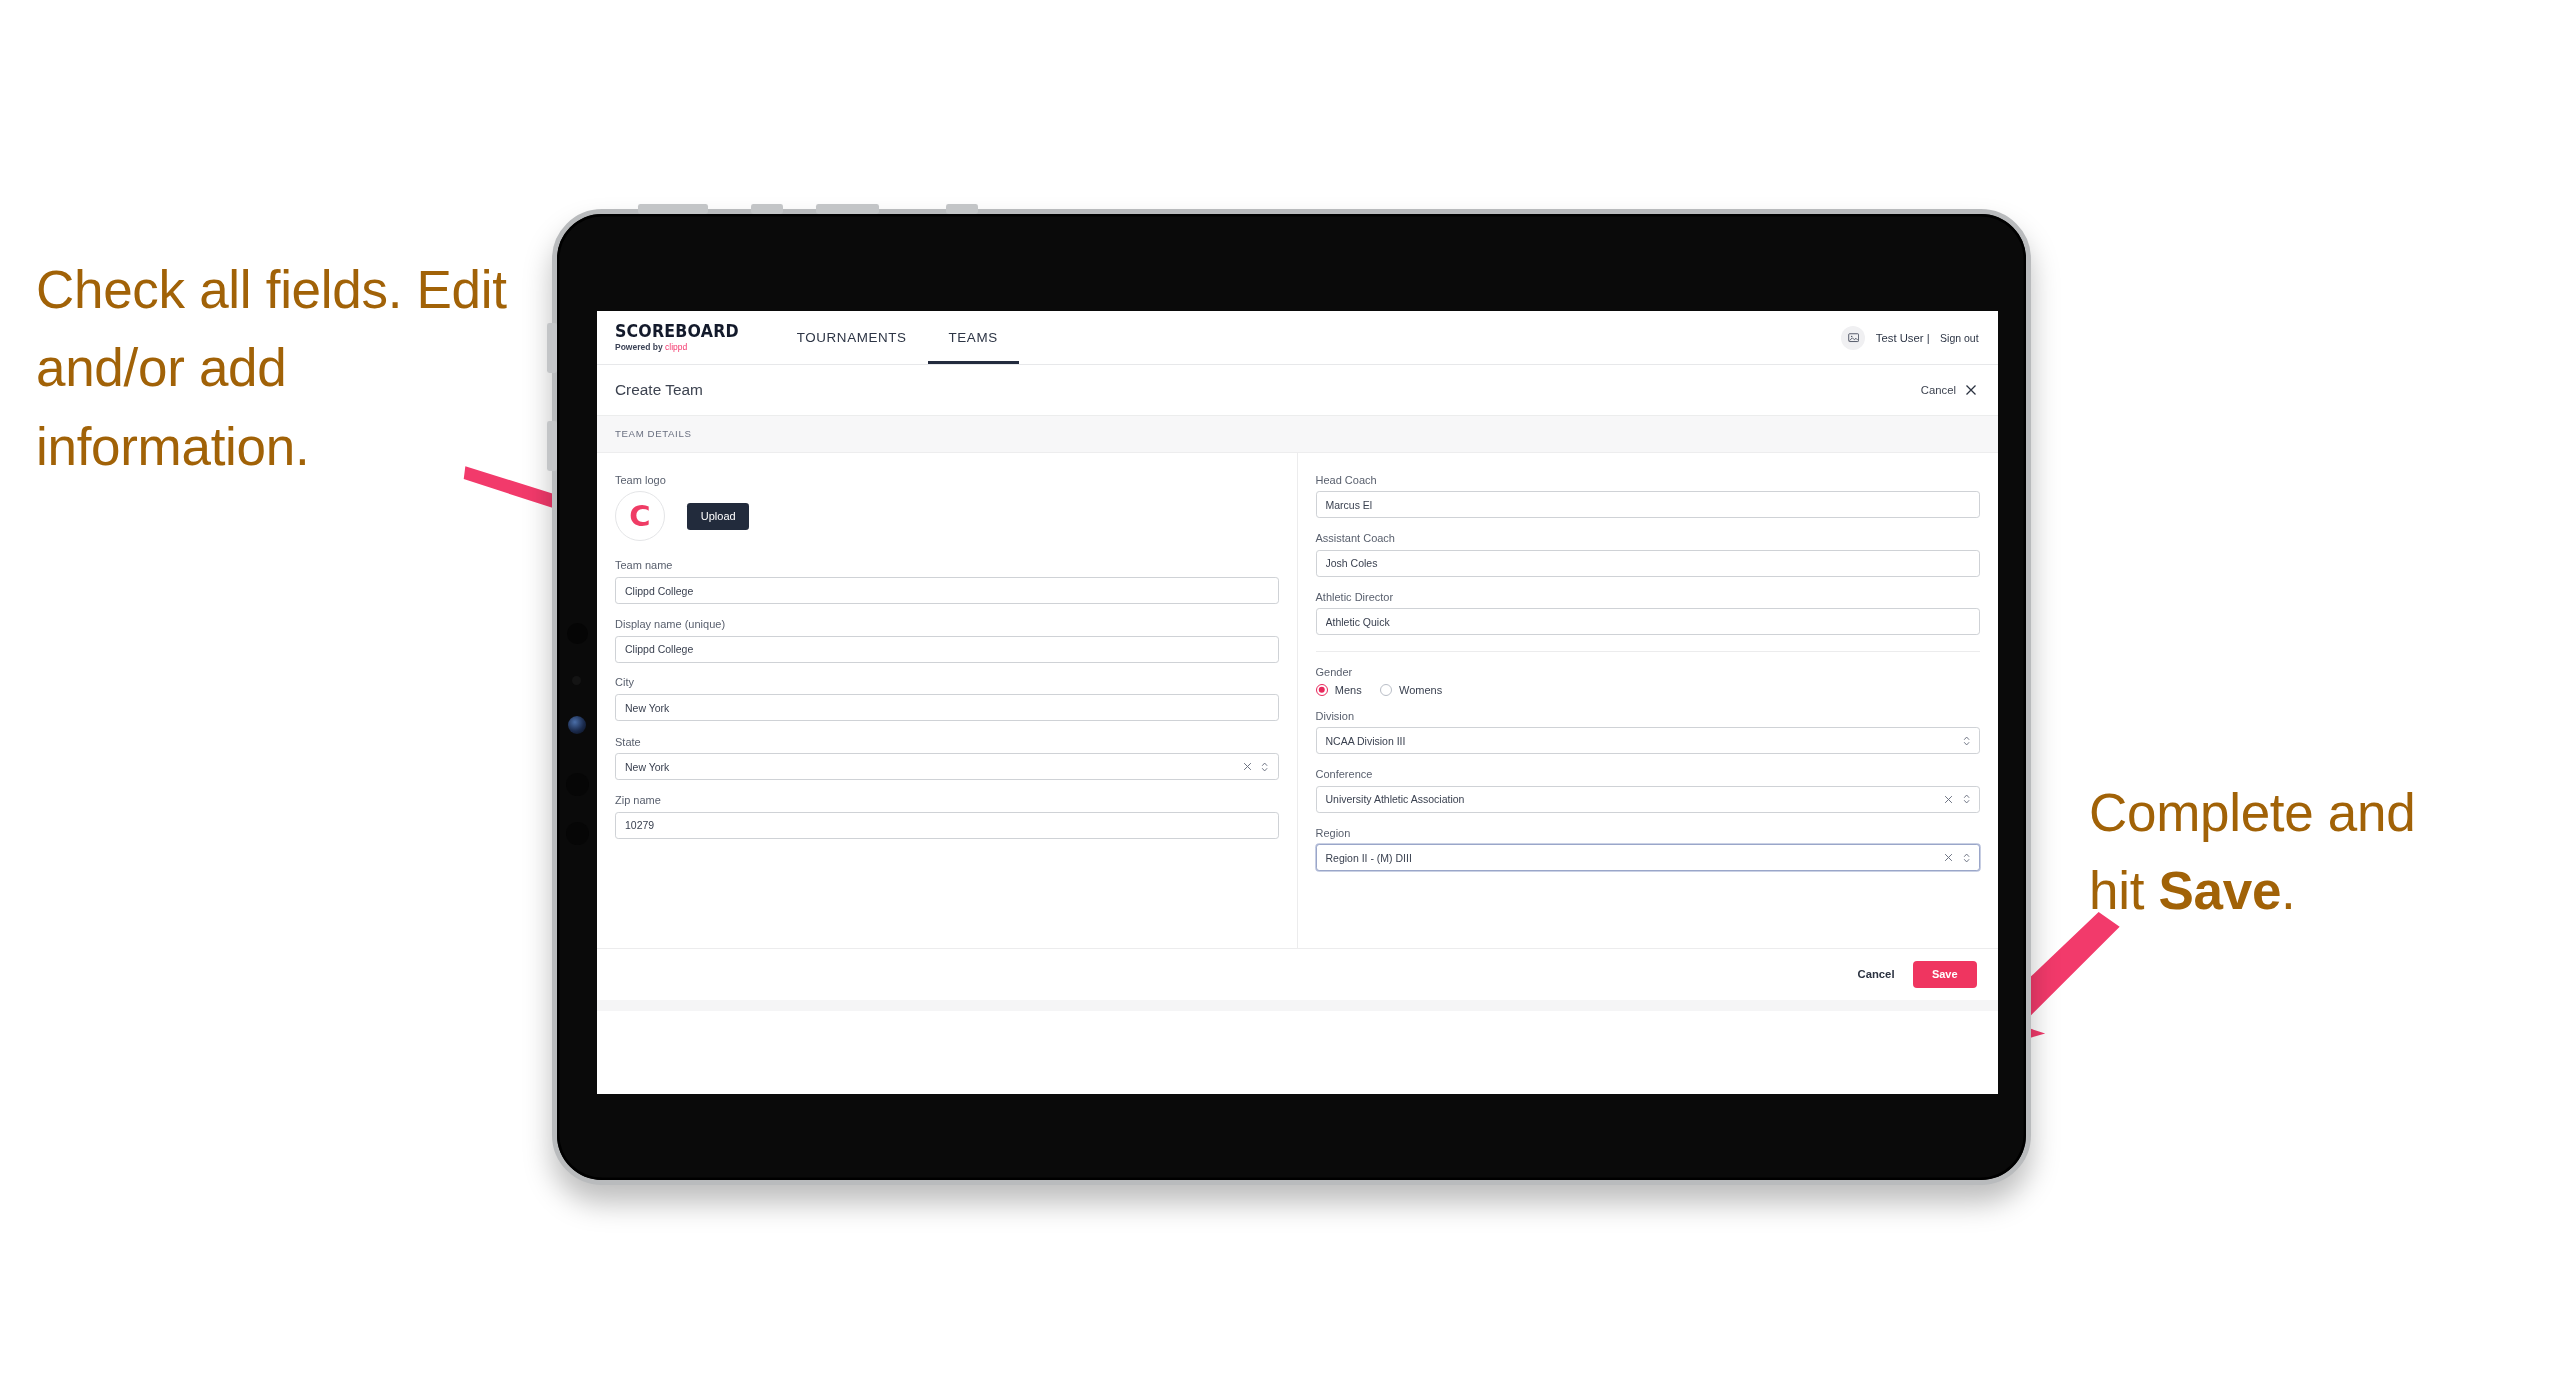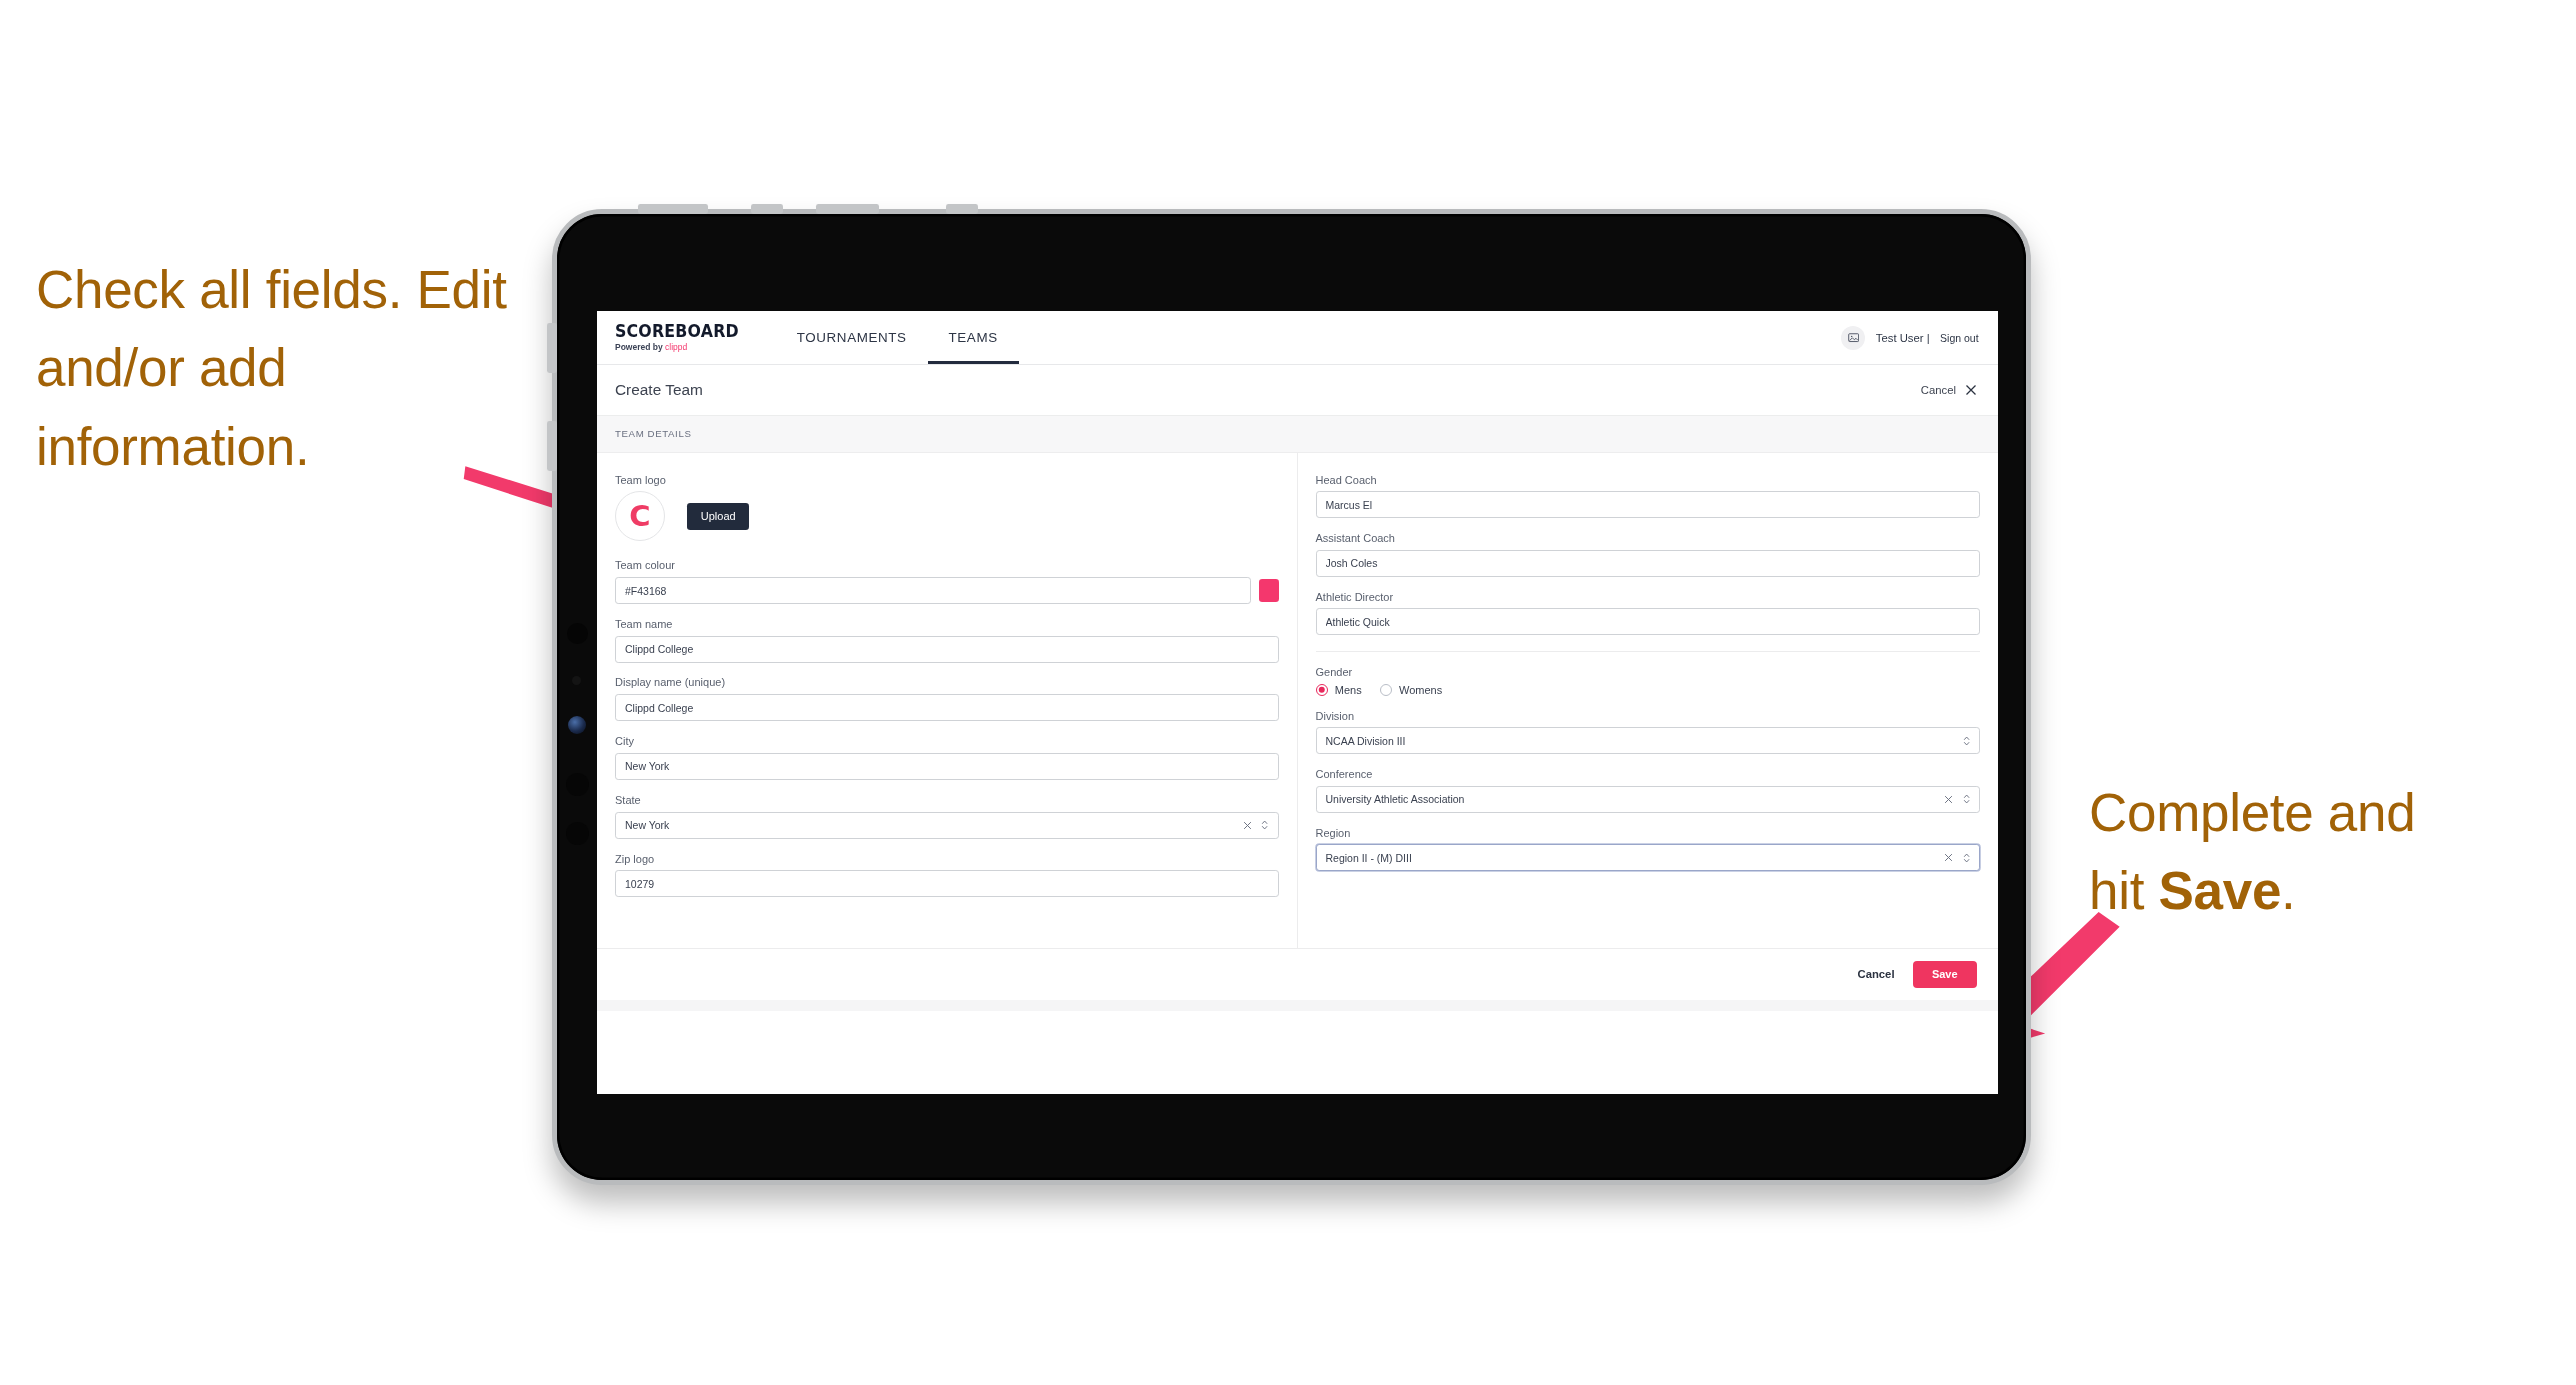--- a/index.html
+++ b/index.html
@@ -424,29 +424,20 @@
           <div class="field">
             <span class="fieldlabel">Team logo</span>
             <div id="logo-row">
               <div id="logo-circle">
                 <span>C</span>
               </div>
               <button id="upload-btn">Upload</button>
             </div>
           </div>
 
-          <div class="field">
-            <span class="fieldlabel">Team colour</span>
-            <div id="colour-row">
-              <div class="inputbox">
-                <span class="val">#F43168</span>
-              </div>
-              <div id="colour-swatch"></div>
-            </div>
-          </div>
 
           <div class="field">
             <span class="fieldlabel">Team name</span>
             <div class="inputbox">
               <span class="val">Clippd College</span>
             </div>
           </div>
 
           <div class="field">
             <span class="fieldlabel">Display name (unique)</span>
@@ -473,21 +464,21 @@
                   <svg class="icon-ud" viewBox="0 0 10 16">
                     <path d="M1.6 6.3 L5 2.6 L8.4 6.3" stroke="#6a7080" stroke-width="1.3" fill="none"></path>
                     <path d="M1.6 9.7 L5 13.4 L8.4 9.7" stroke="#6a7080" stroke-width="1.3" fill="none"></path>
                   </svg>
                 </span>
               </div>
             </div>
           </div>
 
           <div class="field">
-            <span class="fieldlabel">Zip logo</span>
+            <span class="fieldlabel">Zip name</span>
             <div class="inputbox">
               <span class="val">10279</span>
             </div>
           </div>
 
         </div>
 
         <div id="col-right">
 
           <div class="field">

